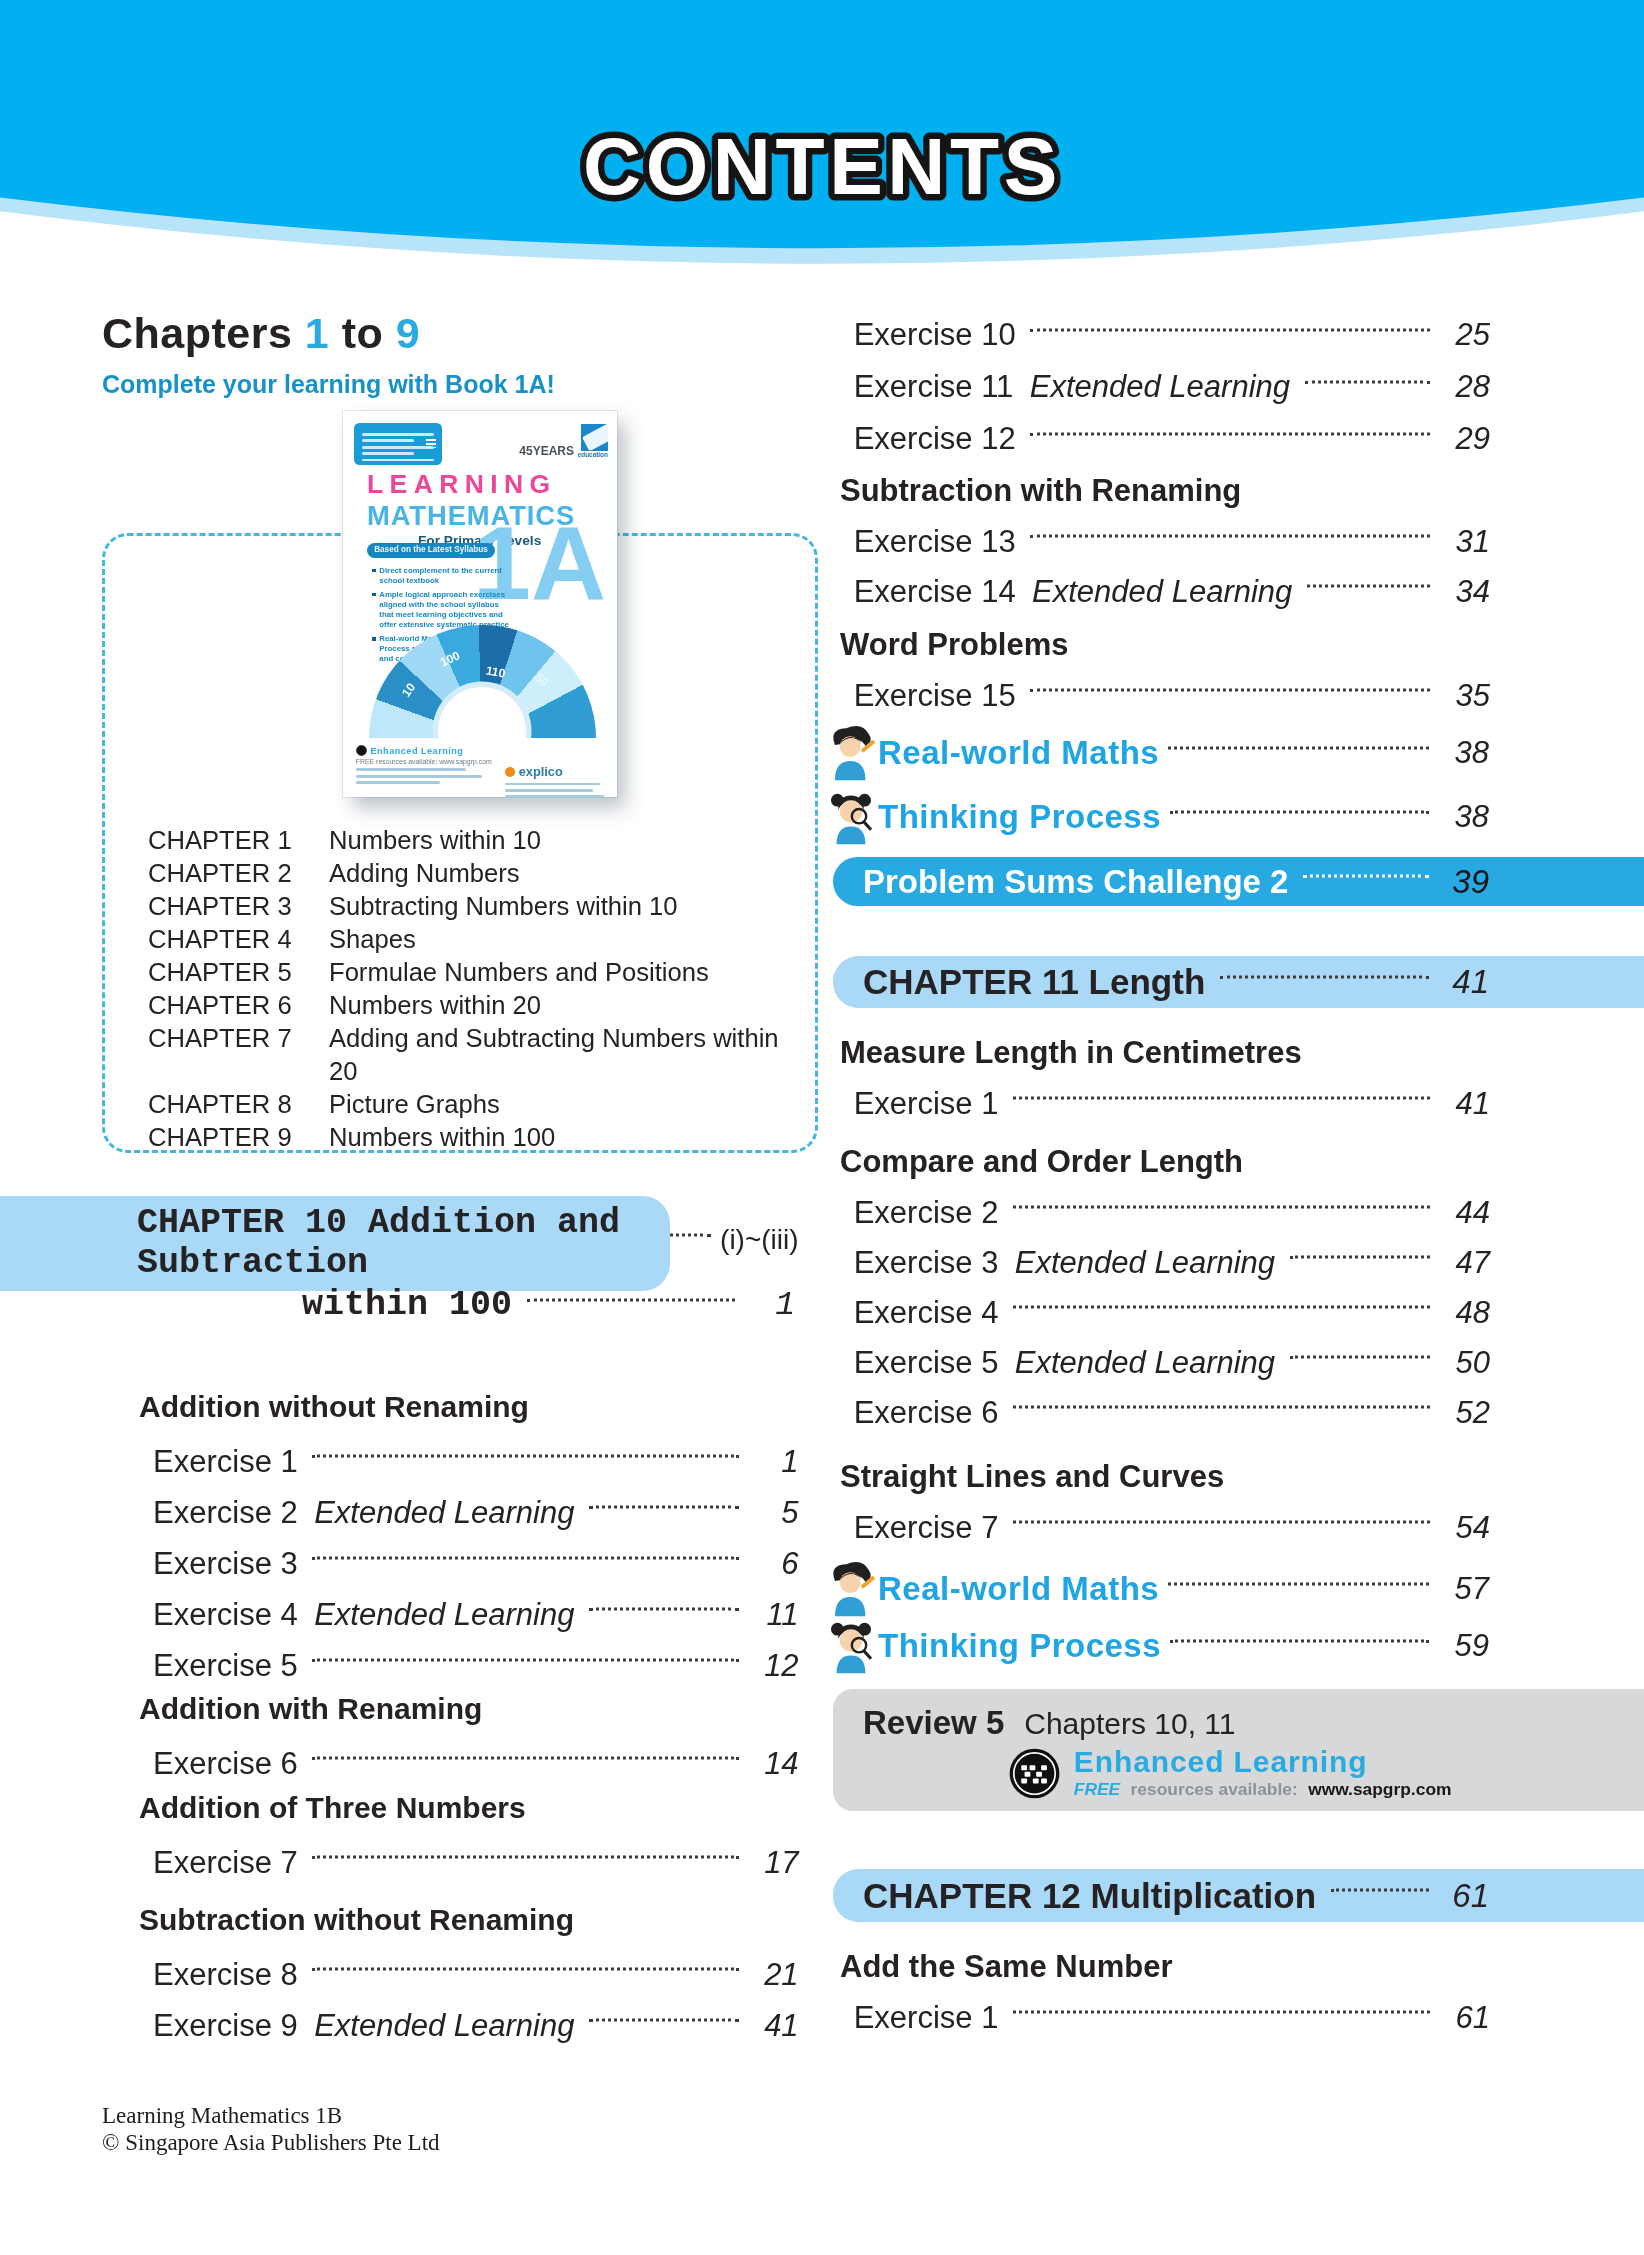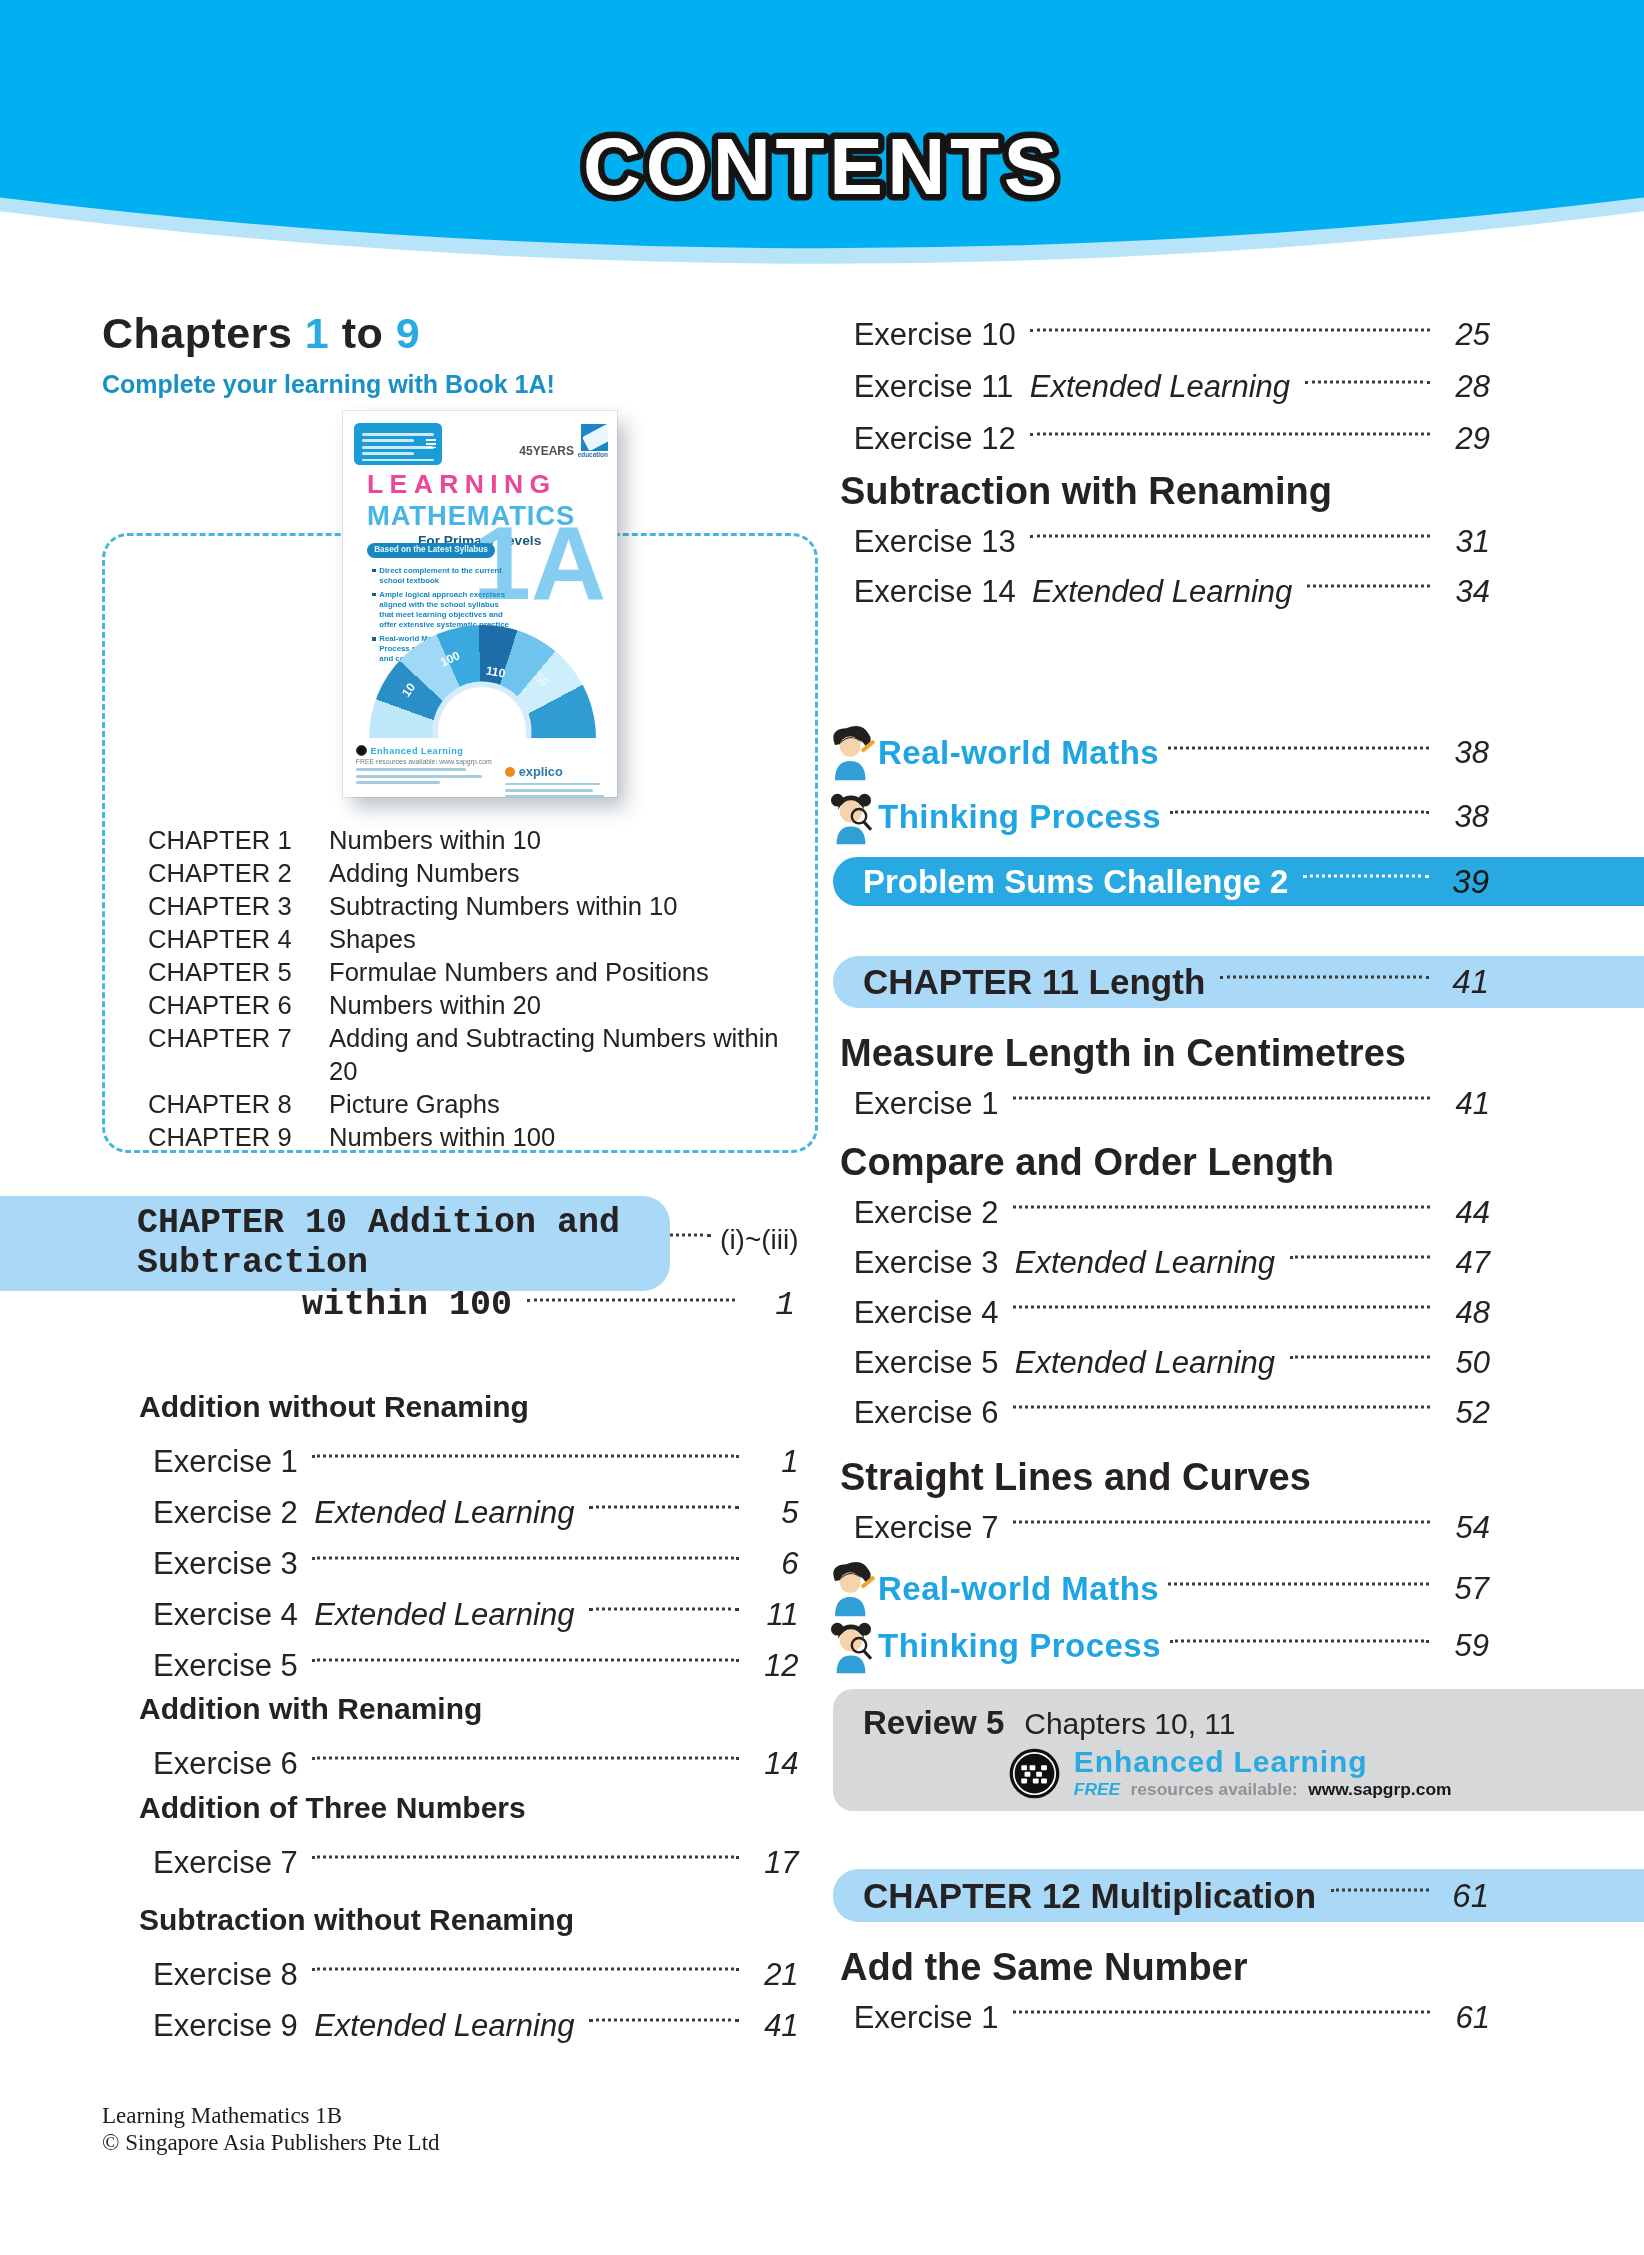--- a/index.html
+++ b/index.html
@@ -71,21 +71,21 @@
 
   
   .row{display:flex;align-items:center;height:51px;font-size:31px;}
   .l-rows .row,.left-sec .row{padding:0 27.4px 0 51px;}
   .right-rows .row{height:52px;padding:0 0 0 13.7px;align-items:center;}
   .right-sec .row{height:50px;padding:0 0 0 13.7px;}
   .lbl{white-space:nowrap;}
   .tag{font-style:italic;margin-left:16.4px;white-space:nowrap;}
   .leader{flex:1;border-bottom:3.7px dotted #3e3a3b;margin:0 9.1px 0 14.6px;transform:translateY(-5.5px);min-width:27.4px;}
   .pg{font-style:italic;min-width:51px;text-align:right;white-space:nowrap;}
-  .sec-h{font-weight:bold;font-size:38px;height:40px;margin-bottom:5.5px;display:flex;align-items:center;}
+  .sec-h{font-weight:bold;font-size:31px;height:40px;margin-bottom:5.5px;display:flex;align-items:center;}
   .left-sec .sec-h{font-size:30px;padding-left:37px;margin-bottom:9.1px;}
 
   
   .formulae-row{top:1216px;height:48px;display:flex;align-items:center;padding:0 27.4px 0 37px;box-sizing:border-box;}
   .formulae-row .f-lbl{font-size:31px;font-weight:bold;color:#29ABE2;white-space:nowrap;}
   .formulae-row .pg{font-style:normal;font-size:28px;}
 
   
   .band-ch10{position:absolute;left:0;top:1196px;width:670px;height:95px;background:#A9D9F6;border-radius:0 27.4px 27.4px 0;font-family:Liberation Mono, monospace;}
   .band-ch10 .l1{padding:7.3px 0 0 137px;font-size:35px;font-weight:bold;}
@@ -347,20 +347,28 @@
       <div class="row">
         <span class="lbl">Exercise 13</span>
         <span class="leader"></span>
         <span class="pg">31</span>
       </div>
       <div class="row">
         <span class="lbl">Exercise 14</span>
         <span class="tag">Extended Learning</span>
         <span class="leader"></span>
         <span class="pg">34</span>
+      </div>
+    </div>
+  <div class="r-block sec right-sec" style="top:625px">
+      <span class="sec-h" style="display: flex;">Word Problems</span>
+      <div class="row">
+        <span class="lbl">Exercise 15</span>
+        <span class="leader"></span>
+        <span class="pg">35</span>
       </div>
     </div>
 
   <div class="feature" style="top:722px">
       <span class="f-icon">
         <svg viewBox="0 0 60 72" width="48" height="58">
           <path d="M10 26 Q2 6 24 5 Q44 -3 52 12 Q58 20 50 29 L44 22 Q28 12 16 25 Z" fill="#221f1f"></path>
           <circle cx="29" cy="28" r="13" fill="#f7d3ad"></circle>
           <path d="M16 25 Q29 10 44 24 Q38 16 29 16 Q20 17 16 25 Z" fill="#221f1f"></path>
           <path d="M10 70 Q10 46 29 46 Q48 46 48 70 Z" fill="#2f9fd6"></path>

